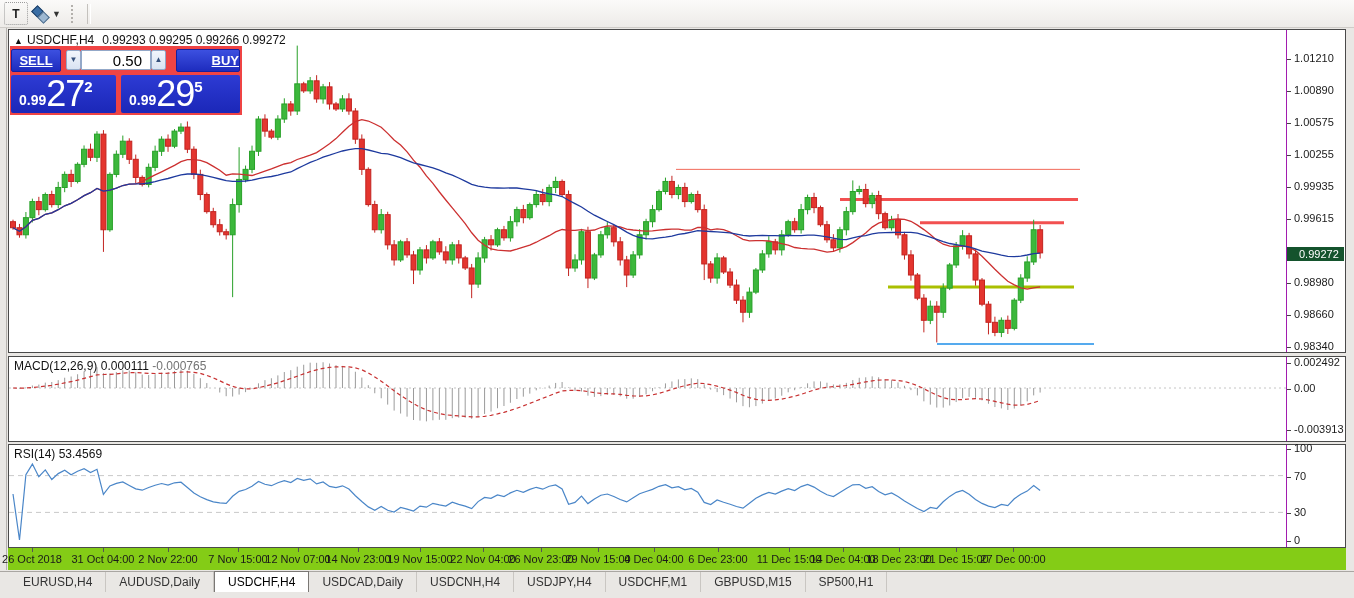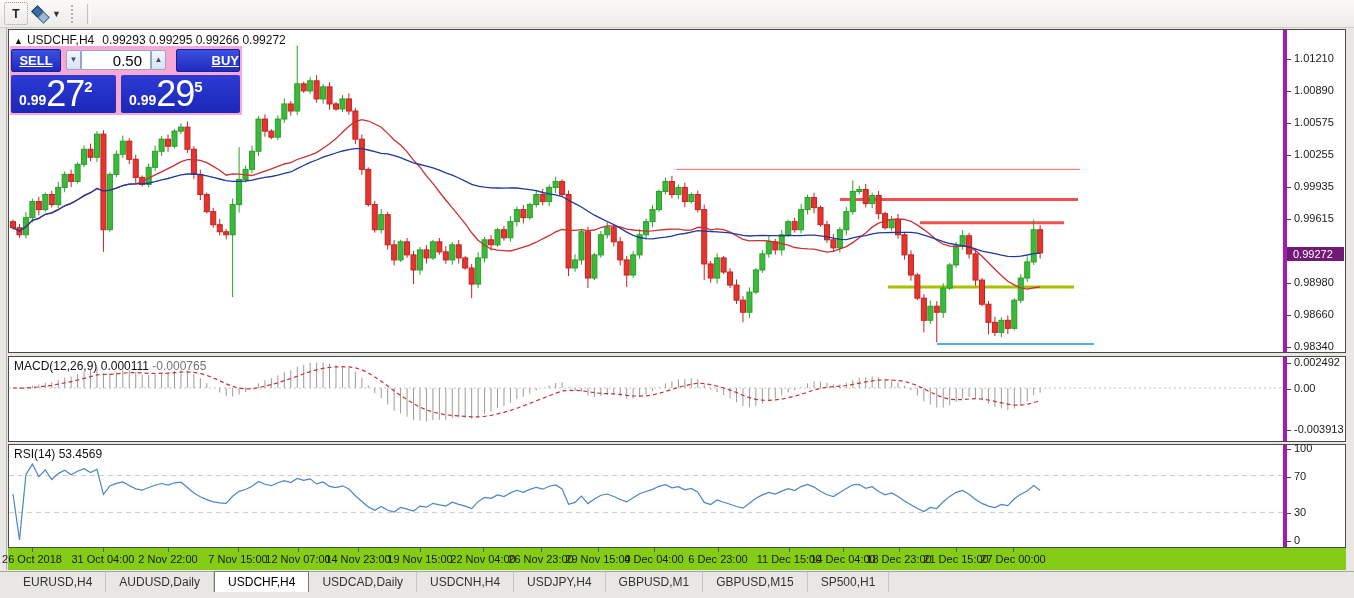--- a/index.html
+++ b/index.html
@@ -14,30 +14,30 @@
   .tb-sep{width:2px;height:20px;border-left:1px solid #c4c1bd;border-right:1px solid #fff;margin:0 4px;}
   .tb-grip{width:4px;height:18px;border-left:2px dotted #b3b0ac;margin:0 6px 0 8px;}
   .diamond-ico{position:relative;width:18px;height:14px;}
   .diamond-ico i{position:absolute;width:7px;height:7px;transform:rotate(45deg);}
   .diamond-ico i.d1{left:2px;top:0;background:#3a6ea5;border:1px solid #1d3d63;}
   .diamond-ico i.d2{left:8px;top:6px;background:#9db8d2;border:1px solid #4a6a8a;}
   .caret{font-size:9px;color:#333;margin-left:3px;}
   
   .panel{position:absolute;left:8px;width:1338px;background:#fff;border:1px solid #4a4a4a;box-sizing:border-box;}
   .panel svg{position:absolute;left:0;top:0;}
-  .axis{position:absolute;top:0;right:0;width:58px;height:100%;border-left:4px solid #a21caf;background:#fff;}
+  .axis{position:absolute;top:0;right:0;width:58px;height:100%;border-left:1px solid #a21caf;background:#fff;}
   .tick-label{position:absolute;left:7px;font-size:11px;color:#1a1a1a;white-space:nowrap;}
   .tick-mark{position:absolute;left:0;width:4px;height:1px;background:#444;}
-  .price-tag{position:absolute;left:0;width:57px;height:14px;background:#701a75;color:#fff;font-size:11px;line-height:14px;padding-left:6px;box-sizing:border-box;}
+  .price-tag{position:absolute;left:0;width:57px;height:14px;background:#14532d;color:#fff;font-size:11px;line-height:14px;padding-left:12px;box-sizing:border-box;}
   .chart-title{position:absolute;left:5px;top:3px;font-size:12px;color:#111;white-space:nowrap;}
   .chart-title .tri{font-size:9px;margin-right:4px;}
   .ind-label{position:absolute;left:5px;top:2px;font-size:12px;color:#111;white-space:nowrap;}
   .ind-label .v2{color:#737373;}
   
-  .trade{position:absolute;left:1px;top:16px;width:232px;height:69px;background:#f9a8d4;}
+  .trade{position:absolute;left:1px;top:16px;width:232px;height:69px;background:#ef4444;}
   .trade .btn{position:absolute;background:linear-gradient(#3c50e0,#1e2cbe);color:#fff;font-weight:bold;font-size:13px;text-align:center;border:1px solid #1520a0;border-radius:2px;box-sizing:border-box;line-height:21px;text-decoration:underline;}
   .spin-btn{position:absolute;background:linear-gradient(#f2f6fc,#d9e3f2);border:1px solid #93a8c8;box-sizing:border-box;font-size:8px;color:#35507c;text-align:center;line-height:18px;border-radius:2px;}
   .vol{position:absolute;border:1px solid #93a8c8;font-size:15px;text-align:right;padding-right:8px;box-sizing:border-box;color:#000;background:#fff;font-family:"Liberation Sans",sans-serif;}
   .bigbox{position:absolute;height:38px;background:linear-gradient(#2d3bd4,#1b27b8);border-radius:2px;color:#fff;display:flex;align-items:center;padding:0 4px 0 8px;box-sizing:border-box;}
   .bigbox .pre{font-size:14px;font-weight:bold;align-self:flex-end;padding-bottom:5px;}
   .bigbox .big{font-size:36px;font-weight:400;letter-spacing:-1px;line-height:36px;}
   .bigbox .sup{font-size:15px;font-weight:bold;align-self:flex-start;padding-top:3px;}
   
   .date-strip{position:absolute;left:8px;top:548px;width:1338px;height:22px;background:#84cc16;}
   .date-label{position:absolute;top:5px;font-size:11px;color:#1a1a1a;white-space:nowrap;transform:translateX(-50%);}
@@ -689,19 +689,19 @@
       <div class="date-label" style="left: 1005px;">27 Dec 00:00</div>
     </div>
 
   <div class="tabbar" id="tabbar">
       <div class="tab">EURUSD,H4</div>
       <div class="tab">AUDUSD,Daily</div>
       <div class="tab active">USDCHF,H4</div>
       <div class="tab">USDCAD,Daily</div>
       <div class="tab">USDCNH,H4</div>
       <div class="tab">USDJPY,H4</div>
-      <div class="tab">GBPUSD,M1</div>
+      <div class="tab">USDCHF,M1</div>
       <div class="tab">GBPUSD,M15</div>
       <div class="tab">SP500,H1</div>
     </div>
   <div class="strip-bottom"></div>
 
 </div>
 
 </body></html>

